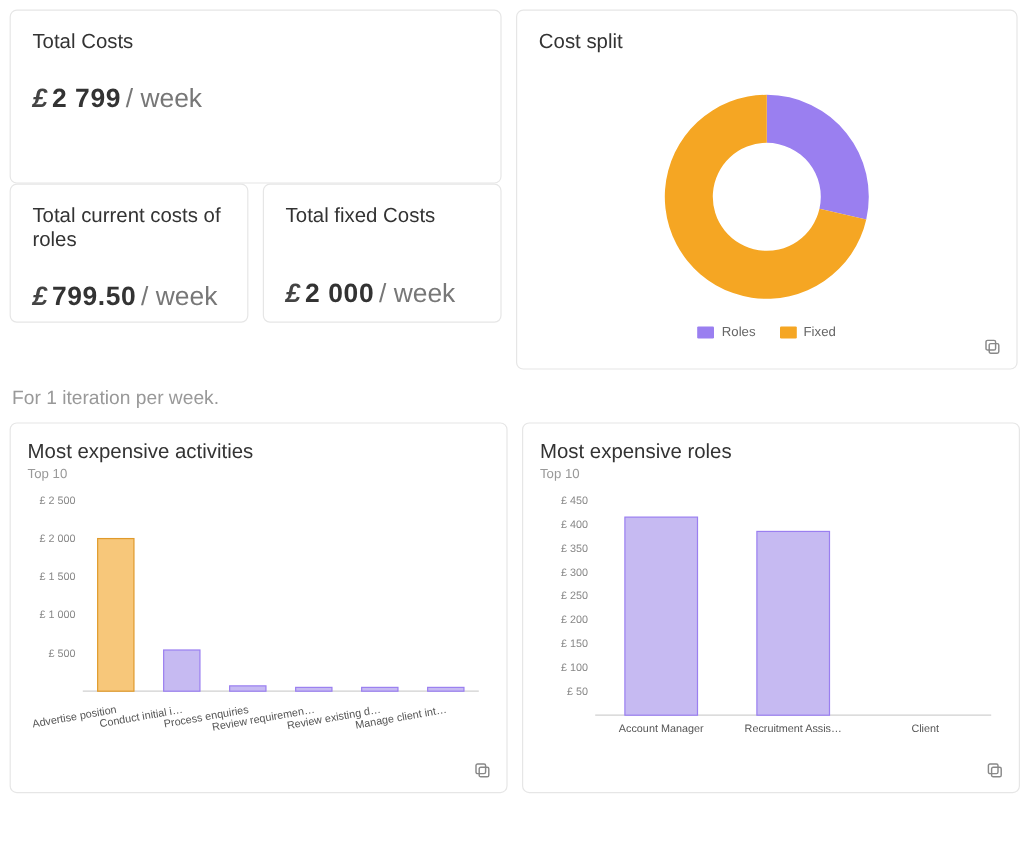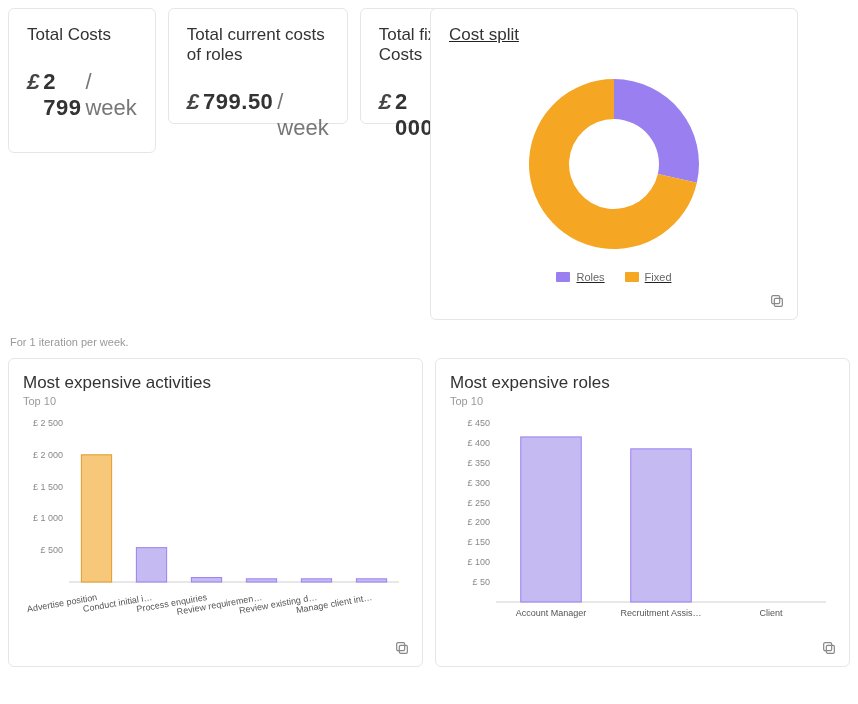--- a/index.html
+++ b/index.html
@@ -6,33 +6,33 @@
 body{font-family:-apple-system,BlinkMacSystemFont,"Segoe UI",Helvetica,Arial,sans-serif;background:#fff;color:#222;padding:8px;width:858px;}
 .row{display:flex;gap:12px;margin-bottom:12px;}
 .card{border:1px solid #e6e6e6;border-radius:6px;background:#fff;padding:16px 18px;position:relative;}
 .card-title{font-size:17px;color:#333;margin-bottom:24px;}
 .card-subtitle{font-size:11px;color:#999;margin-top:-18px;margin-bottom:8px;}
 .metric{font-size:22px;color:#555;display:flex;align-items:baseline;gap:4px;}
 .metric .currency{font-style:italic;font-weight:700;color:#444;}
 .metric .amount{font-weight:800;color:#333;letter-spacing:0.5px;}
 .metric .suffix{color:#777;font-weight:500;}
 .top-left{width:410px;height:145px;}
-.left-col{display:flex;flex-direction:row;gap:12px;width:410px;}
+.left-col{display:flex;flex-direction:column;width:410px;}
 .pair{display:flex;gap:12px;}
 .pair .card{flex:1;height:116px;}
 .pair .card .card-title{min-height:38px;}
-.right-card{width:368px;padding:16px 18px 36px;text-decoration:underline;}
+.right-card{width:418px;padding:16px 18px 24px;}
 .donut-wrap{display:flex;justify-content:center;}
 .legend{display:flex;justify-content:center;gap:20px;margin-top:12px;font-size:11px;color:#666;}
 .legend span{display:inline-flex;align-items:center;gap:6px;}
 .sw{width:14px;height:10px;display:inline-block;border-radius:1px;}
 .copy-icon{position:absolute;bottom:10px;right:12px;width:16px;height:16px;color:#888;}
 .section-header{display:flex;align-items:baseline;gap:8px;margin:16px 0 10px 2px;}
 .section-header h2{font-size:20px;font-weight:400;color:#333;}
-.section-header .sub{font-size:11px;color:#999;}
+.section-header .sub{font-size:16px;color:#999;}
 .charts-row{display:flex;gap:12px;}
 .chart-card{flex:1;padding:14px 14px 36px;}
 svg{display:block;}
 .axis-text{font-size:9px;fill:#888;}
 .cat-text{font-size:9px;fill:#555;}
 </style>
 </head>
 <body>
 
 <div class="row">

